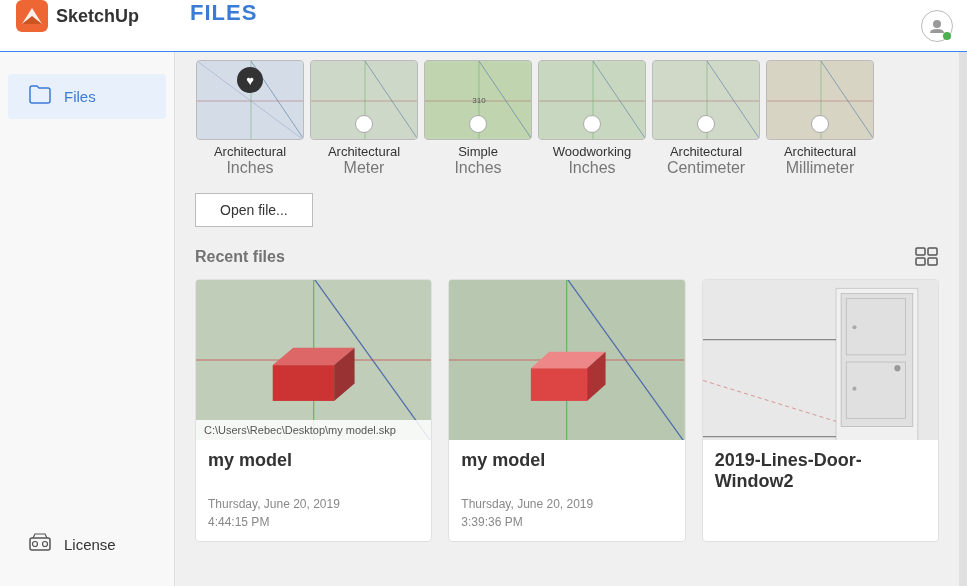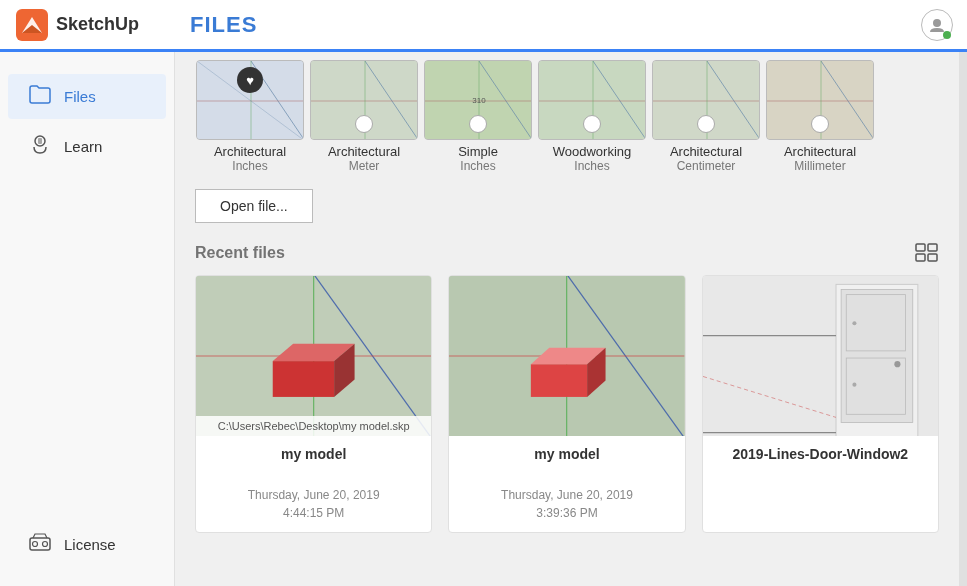--- a/index.html
+++ b/index.html
@@ -11,23 +11,23 @@
       overflow: hidden;
       display: flex;
       flex-direction: column;
     }
 
     
     .topbar {
       background: #fff;
       height: 52px;
       display: flex;
-      align-items: center;
+      align-items: flex-start;
       padding: 0 16px;
-      border-bottom: 3px solid #3b82f6;
+      border-bottom: 1px solid #3b82f6;
       flex-shrink: 0;
       position: relative;
     }
     .logo-area {
       display: flex;
       align-items: center;
       gap: 8px;
     }
     .logo-icon {
       width: 32px;
@@ -194,21 +194,21 @@
       border: 1px solid #aaa;
     }
     .template-name-top {
       font-size: 13px;
       font-weight: 400;
       color: #333;
       margin-top: 4px;
       text-align: center;
     }
     .template-name-bottom {
-      font-size: 12px;
+      font-size: 16px;
       color: #777;
       text-align: center;
     }
 
     
     .open-file-section {
       padding: 0 20px 12px 20px;
     }
     .open-file-btn {
       background: #fff;
@@ -238,21 +238,20 @@
     }
     .view-toggle {
       display: flex;
       gap: 4px;
       cursor: pointer;
     }
 
     .files-grid {
       display: flex;
       gap: 16px;
-      text-align: center;
     }
     .file-card {
       background: #fff;
       border-radius: 4px;
       overflow: hidden;
       cursor: pointer;
       flex: 1;
       border: 1px solid #e0e0e0;
       position: relative;
     }
@@ -273,21 +272,21 @@
       right: 0;
       background: rgba(255,255,255,0.85);
       padding: 4px 8px;
       font-size: 11px;
       color: #555;
     }
     .file-info {
       padding: 10px 12px;
     }
     .file-name {
-      font-size: 14px;
+      font-size: 18px;
       font-weight: 600;
       color: #333;
       margin-bottom: 4px;
     }
     .file-date {
       font-size: 12px;
       color: #888;
       line-height: 1.5;
       margin-top: 24px;
     }
@@ -319,30 +318,20 @@
 
   <div class="sidebar">
     <div class="sidebar-item active">
       <span class="sidebar-icon">
         <svg width="22" height="20" viewBox="0 0 22 20">
             <path d="M1 4 Q1 2 3 2 L8 2 L10 4 L19 4 Q21 4 21 6 L21 17 Q21 19 19 19 L3 19 Q1 19 1 17 Z" fill="none" stroke="#3a7bd5" stroke-width="1.5"></path>
           </svg>
       </span>
       <span class="sidebar-item-label">Files</span>
     </div>
-    <div class="sidebar-item">
-      <span class="sidebar-icon">
-        <svg width="22" height="22" viewBox="0 0 22 22">
-            <circle cx="11" cy="8" r="5" fill="none" stroke="#555" stroke-width="1.5"></circle>
-            <path d="M5 14 Q5 20 11 20 Q17 20 17 14" fill="none" stroke="#555" stroke-width="1.5"></path>
-            <rect x="9" y="5" width="4" height="6" rx="1" fill="#555" opacity="0.5"></rect>
-          </svg>
-      </span>
-      <span class="sidebar-item-label">Learn</span>
-    </div>
 
     <div class="sidebar-bottom">
       <div class="sidebar-item">
         <span class="sidebar-icon">
           <svg width="22" height="22" viewBox="0 0 22 22">
               <rect x="1" y="7" width="20" height="12" rx="2" fill="none" stroke="#555" stroke-width="1.5"></rect>
               <circle cx="6" cy="13" r="2.5" fill="none" stroke="#555" stroke-width="1.2"></circle>
               <circle cx="16" cy="13" r="2.5" fill="none" stroke="#555" stroke-width="1.2"></circle>
               <path d="M4 7 L6 3 L16 3 L18 7" fill="none" stroke="#555" stroke-width="1.2"></path>
             </svg>

